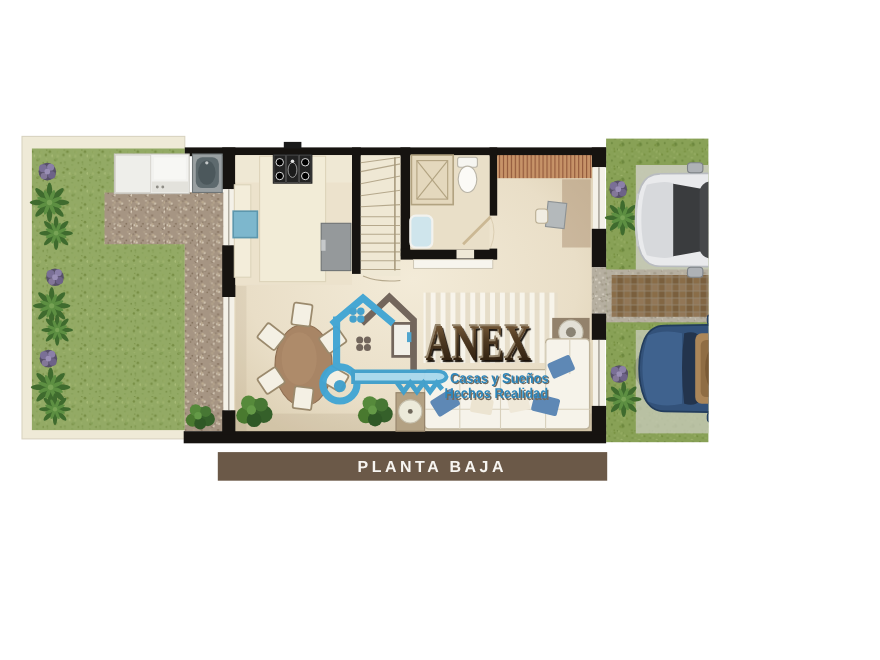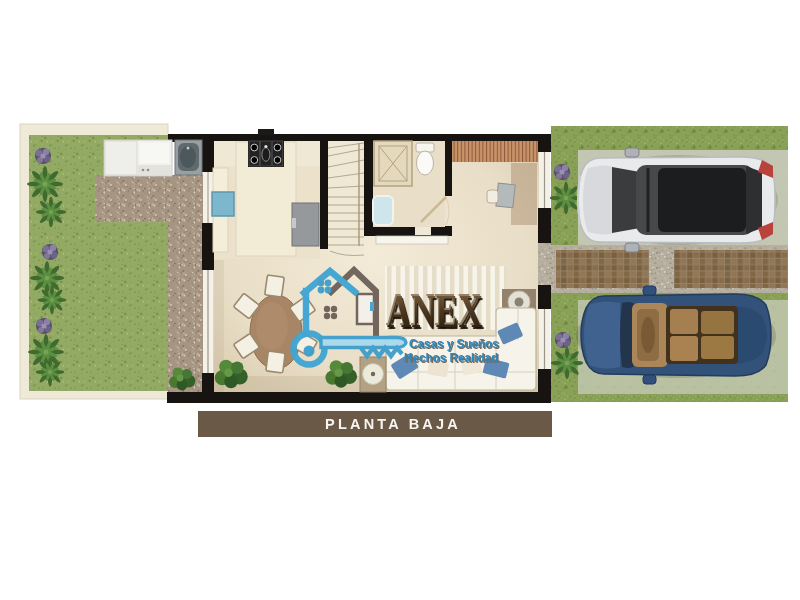--- a/index.html
+++ b/index.html
@@ -1,16 +1,16 @@
 <!DOCTYPE html>
 <html><head>
 <meta charset="utf-8">
 <style>
 html,body{margin:0;padding:0;background:#ffffff;}
-#page{position:relative;width:800px;height:600px;background:#ffffff;overflow:hidden;font-family:"Liberation Sans",sans-serif;}
+#page{position:relative;width:644px;height:600px;background:#ffffff;overflow:hidden;font-family:"Liberation Sans",sans-serif;}
 </style>
 </head>
 <body>
 <div id="page">
 <svg width="800" height="600" viewBox="0 0 800 600" xmlns="http://www.w3.org/2000/svg">
 <defs>
 <pattern id="grassTex" width="16" height="16" patternUnits="userSpaceOnUse">
   <rect width="16" height="16" fill="#93aa65"></rect>
   <circle cx="10.2" cy="0.4" r="0.79" fill="#9db26c"></circle>
   <circle cx="2.2" cy="1.6" r="1.12" fill="#788f46"></circle>

